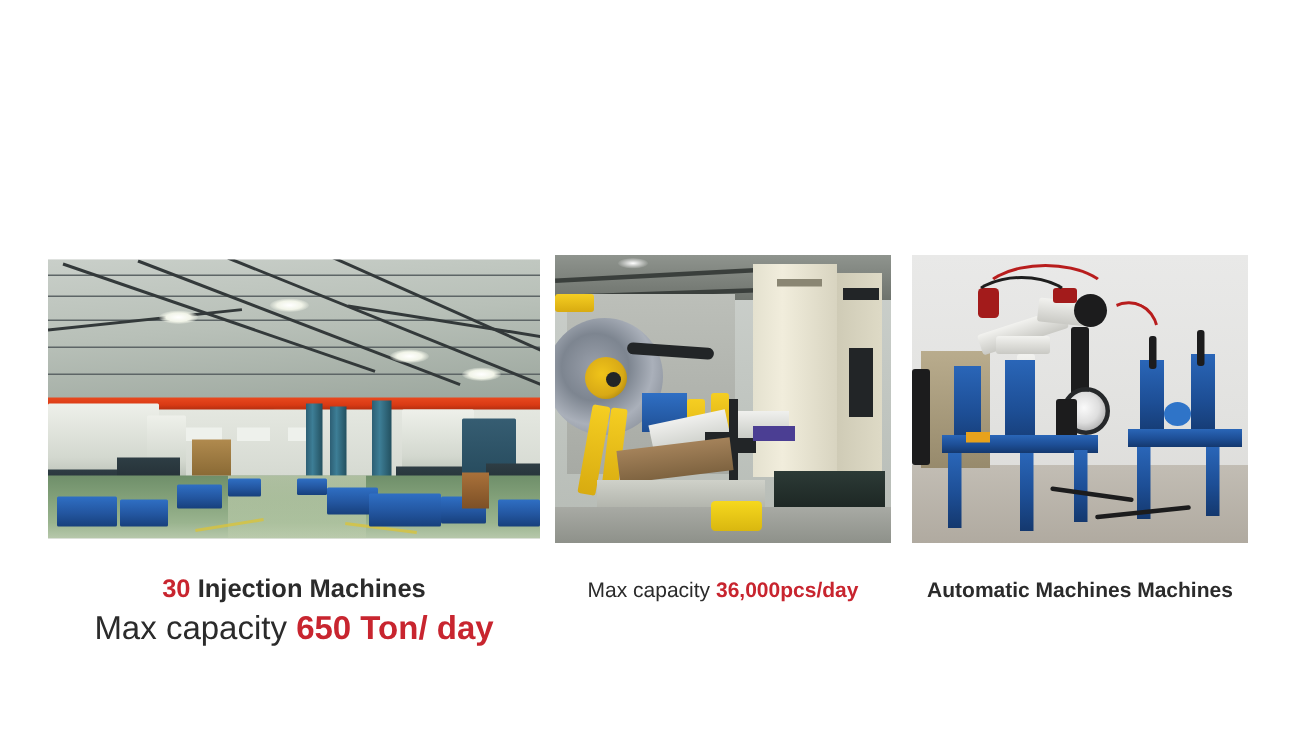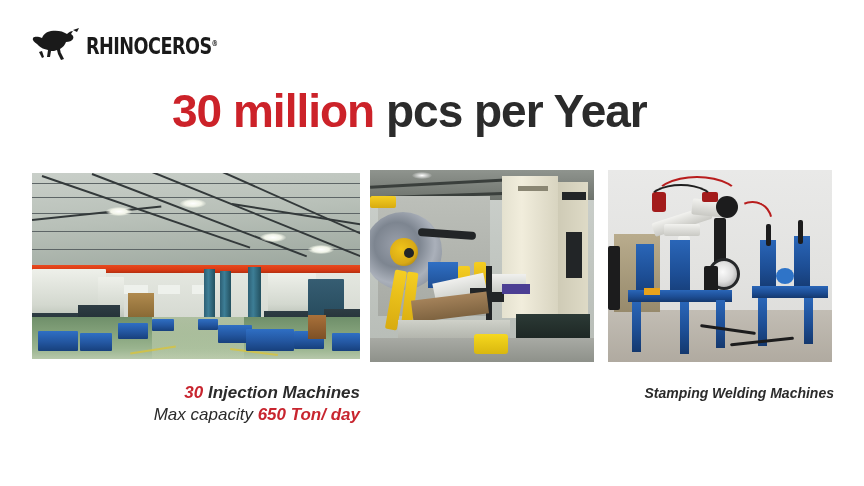--- a/index.html
+++ b/index.html
@@ -227,59 +227,46 @@
   }
   .p3-cable-dark {
     border: 2px solid #1e1e1e;
     border-color: #1e1e1e transparent transparent transparent;
     border-radius: 50%;
   }
 
   
   .caption {
     position: absolute;
-    text-align: right;
+    text-align: center;
     line-height: 1.32;
     color: #2b2b2b;
-    font-style: italic;
   }
   #caption-injection { left: 32px;  top: 382px; width: 328px; }
   #caption-stamping  { left: 366px; top: 384px; width: 232px; }
   #caption-welding   { left: 606px; top: 384px; width: 228px; }
 
   .cap-line1 { font-weight: 700; white-space: nowrap; }
   .cap-line2 { font-weight: 400; white-space: nowrap; }
   .cap-hi { color: #c8252f; font-weight: 700; }
 
   #caption-injection .cap-line1 { font-size: 17px; }
-  #caption-injection .cap-line2 { font-size: 17px; }
+  #caption-injection .cap-line2 { font-size: 22px; }
   #caption-stamping  .cap-line1 { font-size: 14px; }
   #caption-stamping  .cap-line2 { font-size: 14px; }
   #caption-welding   .cap-line1 { font-size: 14px; }
   #caption-welding   .cap-line2 { font-size: 14px; }
 </style>
 </head>
 <body>
 
 <div id="header-row">
 
-  <div id="brand-logo">
-    <svg id="rhino-mark" viewBox="0 0 52 42">
-      <path fill="#1a1a1a" d="M7 19 C4 17 2 15 3 13 C5 11 9 12 12 13 C13 10 16 7 21 6 C27 5 33 6 37 9 C39 7 41 6 43 6 L41 9 C43 10 44 12 43 14 C42 16 39 17 36 17 C35 20 33 22 30 24 L31 29 L28 29 L27 25 C25 26 23 26 21 26 L20 32 L17 32 L18 25 C14 24 11 23 9 21 Z"></path>
-      <path fill="#1a1a1a" d="M12 26 L14 32 L12 33 L9 27 Z"></path>
-      <path fill="#1a1a1a" d="M31 28 L34 34 L31 35 L28 29 Z"></path>
-      <path fill="#1a1a1a" d="M43 5 L49 3 L47 7 Z"></path>
-    </svg>
-    <span id="brand-wordmark"><span>RHINOCEROS</span><span id="brand-reg">®</span></span>
-  </div>
-
-
-  <div id="headline">
-    <span id="headline-figure">30 million</span><span id="headline-rest"> pcs per Year</span>
-  </div>
+
+
 </div>
 
 <div class="photo" id="photo-injection">
   <div class="ph-layer p1-roof"></div>
 
   <div class="ph-layer p1-purlin" style="left:0;top:10px;width:328px;"></div>
   <div class="ph-layer p1-purlin" style="left:0;top:24px;width:328px;"></div>
   <div class="ph-layer p1-purlin" style="left:0;top:40px;width:328px;"></div>
   <div class="ph-layer p1-purlin" style="left:0;top:58px;width:328px;"></div>
   <div class="ph-layer p1-purlin" style="left:0;top:76px;width:328px;"></div>
@@ -421,17 +408,18 @@
   <div class="ph-layer p3-dark" style="left:92px;top:158px;width:56px;height:3px;border-radius:2px;transform:rotate(8deg);"></div>
   <div class="ph-layer p3-dark" style="left:122px;top:170px;width:64px;height:3px;border-radius:2px;transform:rotate(-6deg);"></div>
 </div>
 
 <div class="caption" id="caption-injection">
   <div class="cap-line1"><span class="cap-hi">30</span><span> Injection Machines</span></div>
   <div class="cap-line2"><span>Max capacity </span><span class="cap-hi">650 Ton/ day</span></div>
 </div>
 
 <div class="caption" id="caption-stamping">
+  <div class="cap-line2"><span>Max capacity </span><span class="cap-hi">36,000pcs/day</span></div>
 </div>
 
 <div class="caption" id="caption-welding">
-  <div class="cap-line1"><span class="cap-hi"></span><span>Stamping Welding Machines</span></div>
+  <div class="cap-line1"><span class="cap-hi"></span><span>Automatic Machines Machines</span></div>
 </div>
 
 </body></html>

